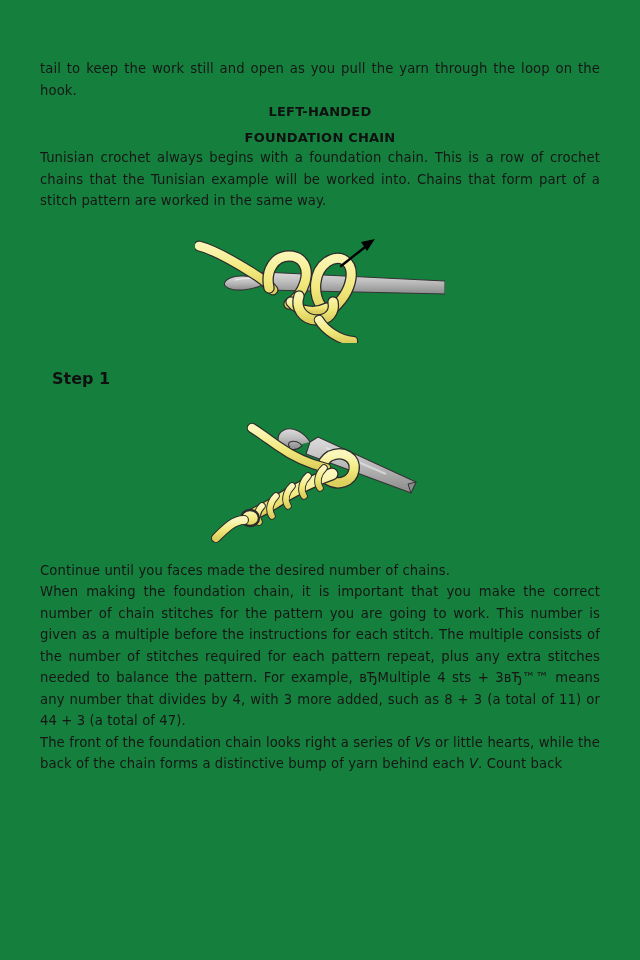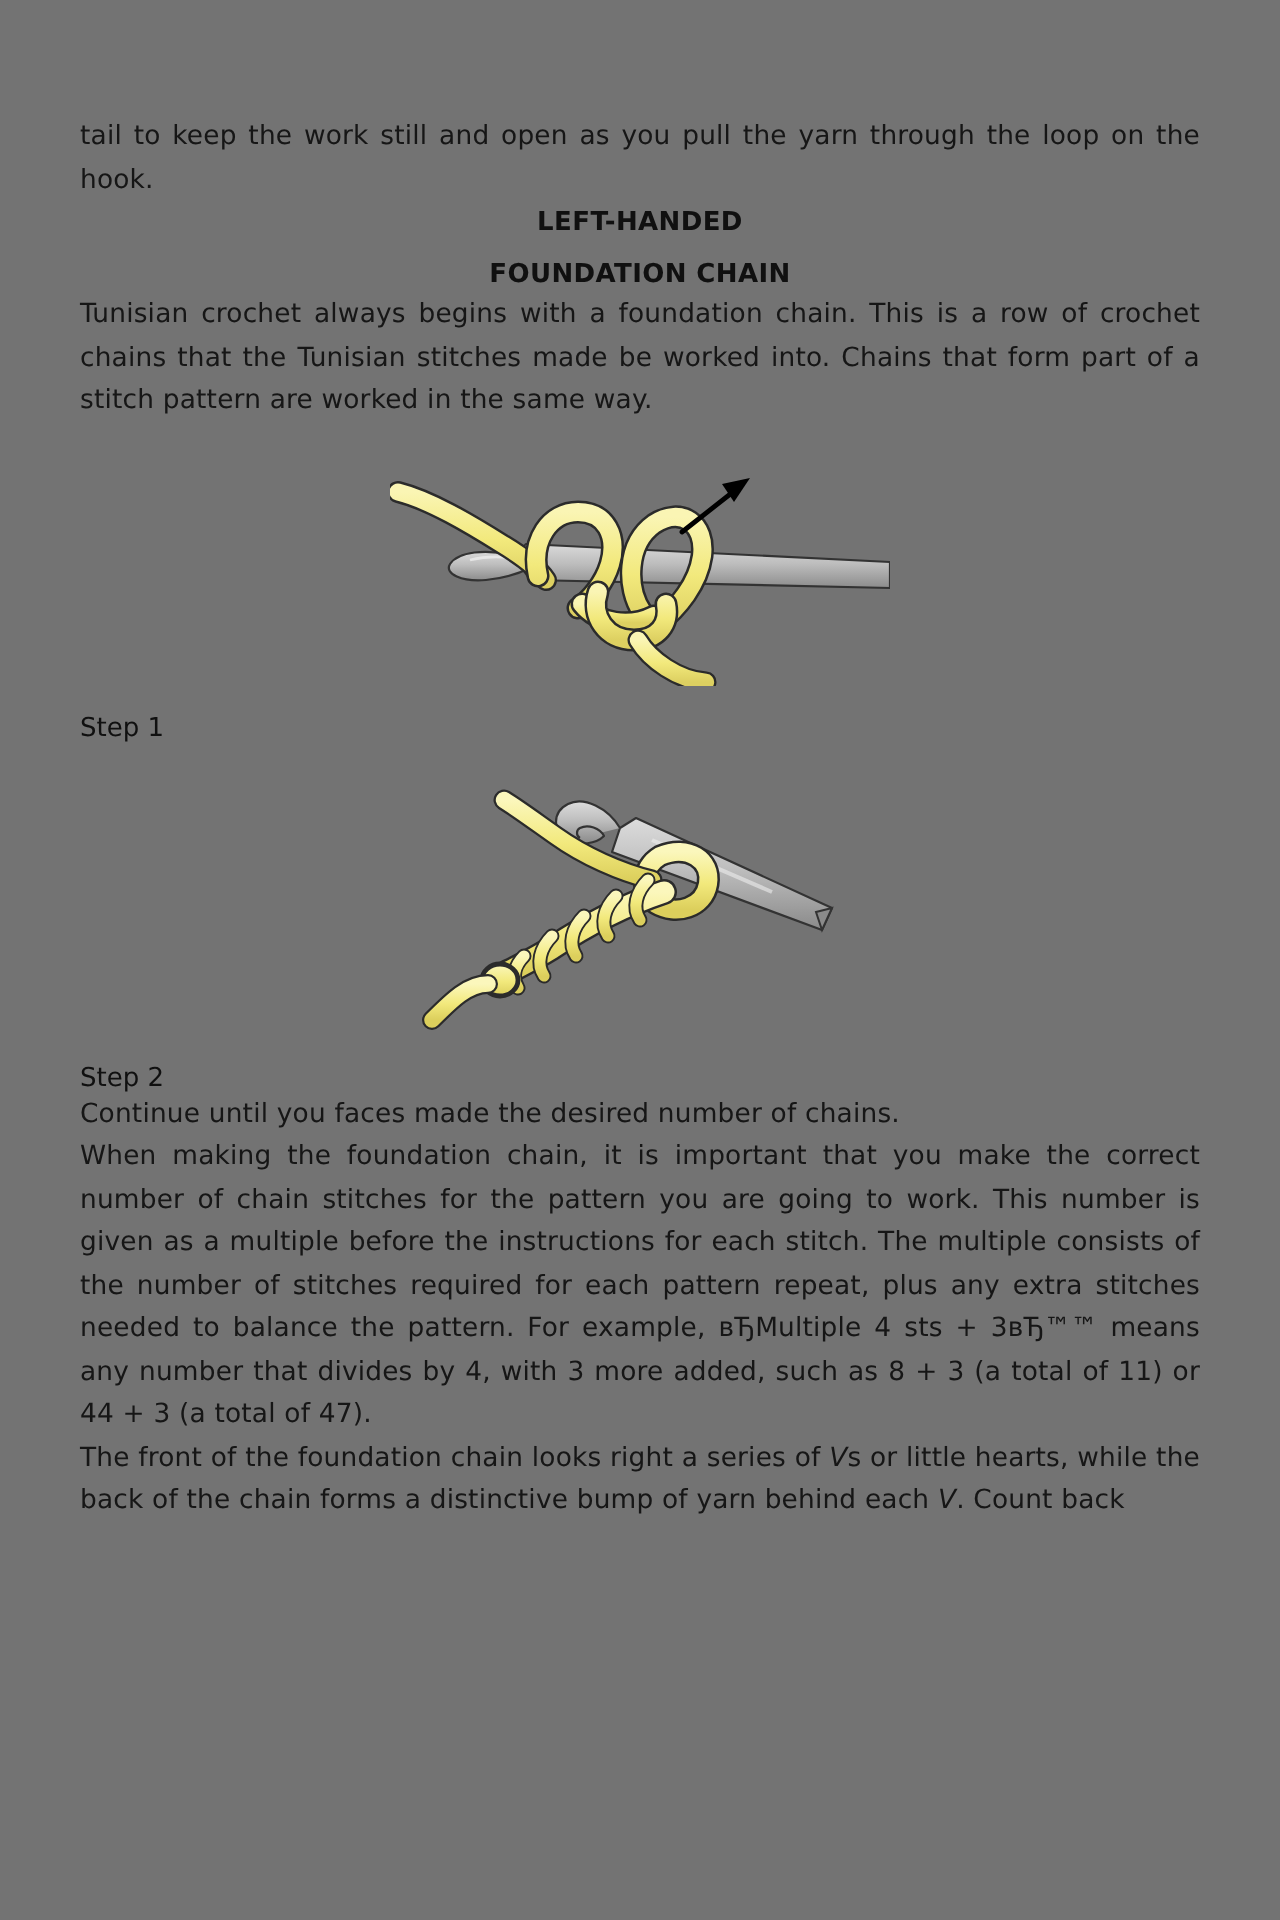--- a/index.html
+++ b/index.html
@@ -11,21 +11,21 @@
     width: 640px;
     height: 960px;
     overflow: hidden;
     font-family: "DejaVu Sans", sans-serif;
     color: #131313;
   }
   .page {
     position: relative;
     width: 640px;
     height: 960px;
-    background: #737373;
+    background: #15803d;
     box-sizing: border-box;
     padding: 58px 40px 0 40px;
   }
   .body-text {
     font-size: 13.2px;
     line-height: 21.5px;
     text-align: justify;
     text-justify: inter-word;
     margin: 0;
     color: #161616;
@@ -36,23 +36,23 @@
   }
   h2.section-heading {
     font-size: 13px;
     font-weight: bold;
     text-align: center;
     margin: 3px 0 2px 0;
     letter-spacing: 0.2px;
     color: #101010;
   }
   .step-label {
-    font-size: 13px;
-    font-weight: normal;
-    margin: 0;
+    font-size: 16px;
+    font-weight: bold;
+    margin: 12px;
     color: #101010;
   }
   .figure {
     width: 100%;
     display: block;
   }
   .figure svg {
     display: block;
     margin: 0 auto;
   }
@@ -70,21 +70,21 @@
 
   <p class="body-text">tail to keep the work still and open as you pull the yarn through the loop on the hook.</p>
 
   <h2 class="section-heading">LEFT-HANDED</h2>
 
 
   <div class="gap-sm"></div>
 
   <h2 class="section-heading">FOUNDATION CHAIN</h2>
 
-  <p class="body-text">Tunisian crochet always begins with a foundation chain. This is a row of crochet chains that the Tunisian stitches made be worked into. Chains that form part of a stitch pattern are worked in the same way.</p>
+  <p class="body-text">Tunisian crochet always begins with a foundation chain. This is a row of crochet chains that the Tunisian example will be worked into. Chains that form part of a stitch pattern are worked in the same way.</p>
 
   <div class="gap-fig-top"></div>
 
   <div class="figure">
     <svg width="250" height="115" viewBox="0 0 250 115">
       <defs>
         <linearGradient id="hookGrad1" x1="0" y1="0" x2="0" y2="1">
           <stop offset="0%" stop-color="#DADADA"></stop>
           <stop offset="45%" stop-color="#BDBDBD"></stop>
           <stop offset="100%" stop-color="#8C8C8C"></stop>
@@ -205,21 +205,20 @@
 
       <g>
         <path d="M 38 104 C 28 104 20 112 10 122" fill="none" stroke="#2B2B2B" stroke-width="10" stroke-linecap="round"></path>
         <path d="M 38 104 C 28 104 20 112 10 122" fill="none" stroke="url(#yarnGrad2)" stroke-width="7.8" stroke-linecap="round"></path>
       </g>
     </svg>
   </div>
 
   <div class="gap-fig-bot"></div>
 
-  <p class="step-label">Step 2</p>
 
   <p class="body-text nojust">Continue until you faces made the desired number of chains.</p>
 
 
   <p class="body-text"><span>When making the foundation chain, it is important that you make the correct number of chain stitches for the pattern you are going to work. This number is given as a multiple before the instructions for each stitch. The multiple consists of the number of stitches required for each pattern repeat, plus any extra stitches needed to balance the pattern. For example, </span><span>вЂ</span><span>Multiple 4 sts + 3</span><span>вЂ™</span><span>™</span><span> means any number that divides by 4, with 3 more added, such as 8 + 3 (a total of 11) or 44 + 3 (a total of 47).</span></p>
 
   <p class="body-text"><span>The front of the foundation chain looks right a series of </span><i class="v-italic">V</i><span>s or little hearts, while the back of the chain forms a distinctive bump of yarn behind each </span><i class="v-italic">V</i><span>. Count back</span></p>
 
 </div>
 

